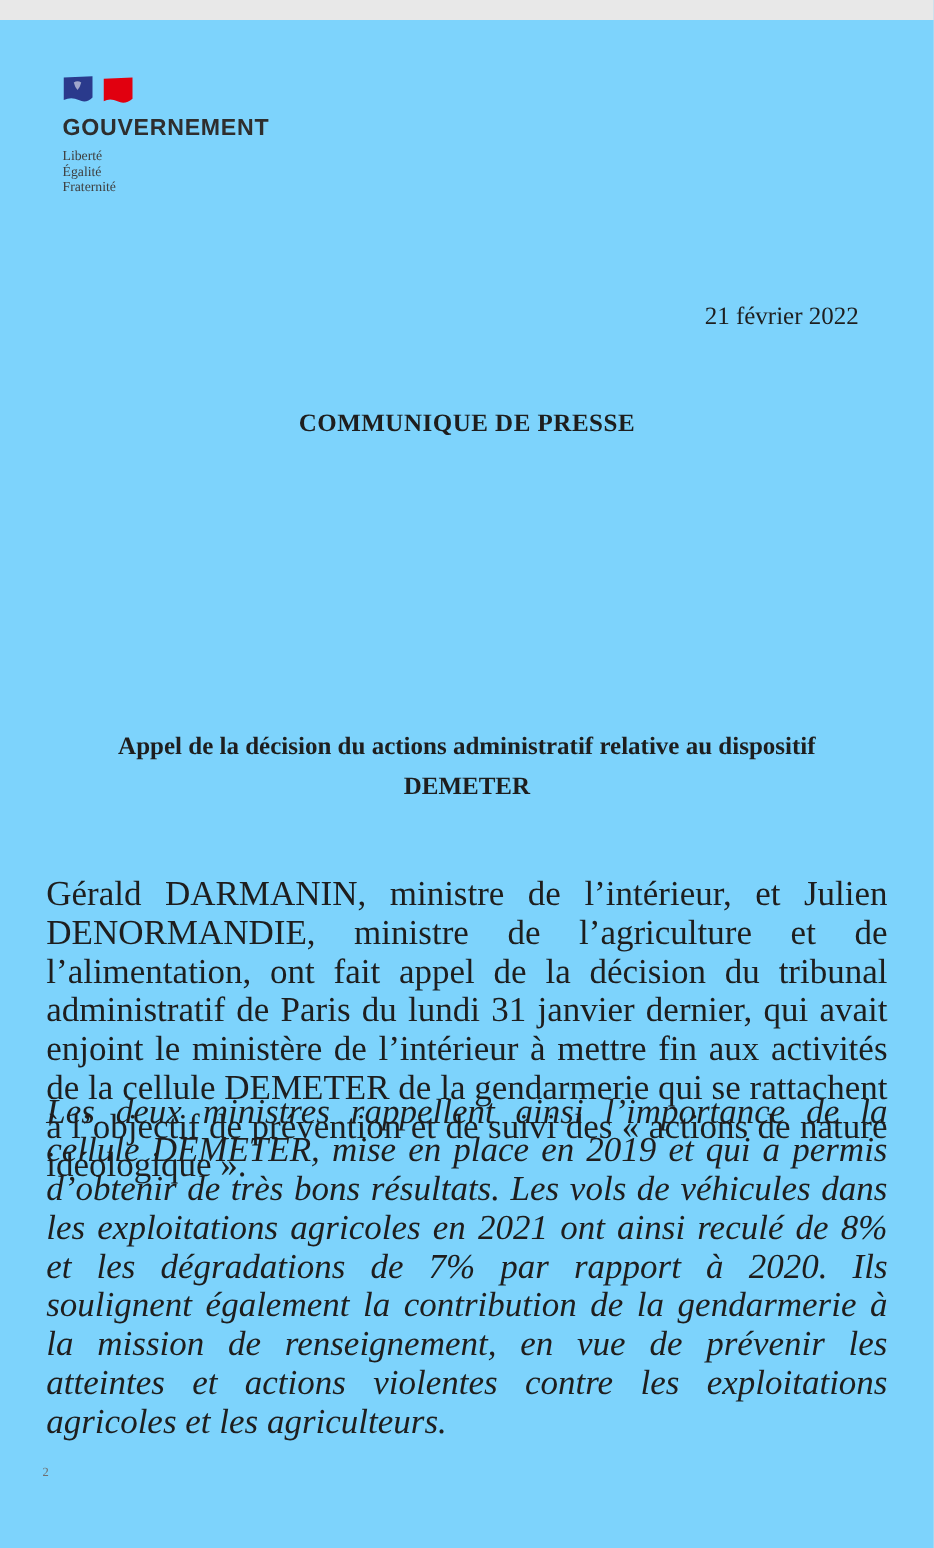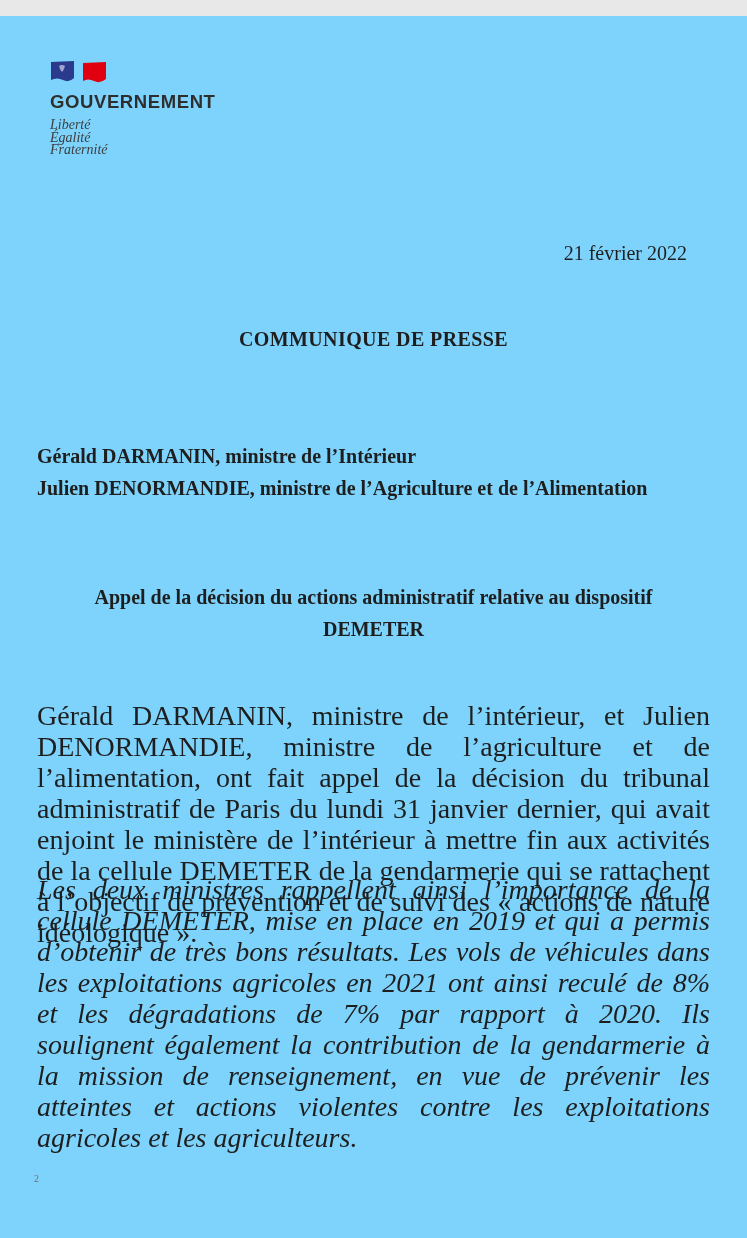--- a/index.html
+++ b/index.html
@@ -26,22 +26,21 @@
   .logo-title {
     margin-top: 5px;
     font-family: "Liberation Sans", sans-serif;
     font-weight: 700;
     font-size: 18.5px;
     letter-spacing: 0.6px;
     color: #2e2e2e;
   }
   .logo-motto {
     margin-top: 6px;
-    font-style: italic;
-    font-size: 14px;
+    font-size: 11px;
     line-height: 12.5px;
     color: #3e3e3e;
   }
 
   
   .date-line {
     position: absolute;
     top: 226px;
     right: 60px;
     font-size: 20px;
@@ -123,24 +122,20 @@
       <div>Liberté</div>
       <div>Égalité</div>
       <div>Fraternité</div>
     </div>
   </div>
 
   <div class="date-line">21 février 2022</div>
 
   <div class="headline">COMMUNIQUE DE PRESSE</div>
 
-  <div class="authors">
-    <p>Gérald DARMANIN, ministre de l’Intérieur</p>
-    <p>Julien DENORMANDIE, ministre de l’Agriculture et de l’Alimentation</p>
-  </div>
 
   <div class="subject">Appel de la décision du actions administratif relative au dispositif DEMETER</div>
 
   <div class="body-text para-1">
     <p>Gérald DARMANIN, ministre de l’intérieur, et Julien DENORMANDIE, ministre de l’agriculture et de l’alimentation, ont fait appel de la décision du tribunal administratif de Paris du lundi 31 janvier dernier, qui avait enjoint le ministère de l’intérieur à mettre fin aux activités de la cellule DEMETER de la gendarmerie qui se rattachent à l’objectif de prévention et de suivi des « actions de nature idéologique ».</p>
   </div>
   <div class="body-text para-2">
     <p>Les deux ministres rappellent ainsi l’importance de la cellule DEMETER, mise en place en 2019 et qui a permis d’obtenir de très bons résultats. Les vols de véhicules dans les exploitations agricoles en 2021 ont ainsi reculé de 8% et les dégradations de 7% par rapport à 2020. Ils soulignent également la contribution de la gendarmerie à la mission de renseignement, en vue de prévenir les atteintes et actions violentes contre les exploitations agricoles et les agriculteurs.</p>
   </div>
 

